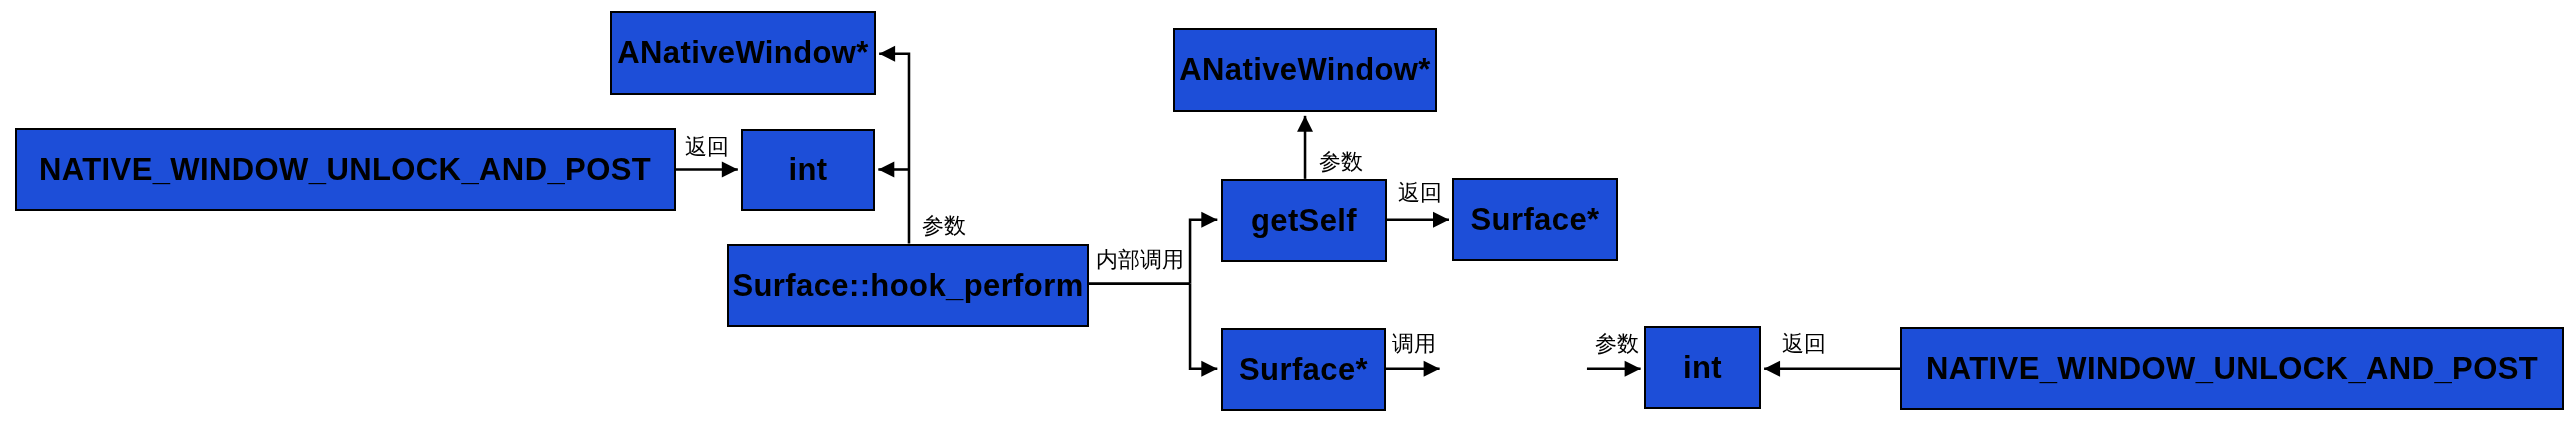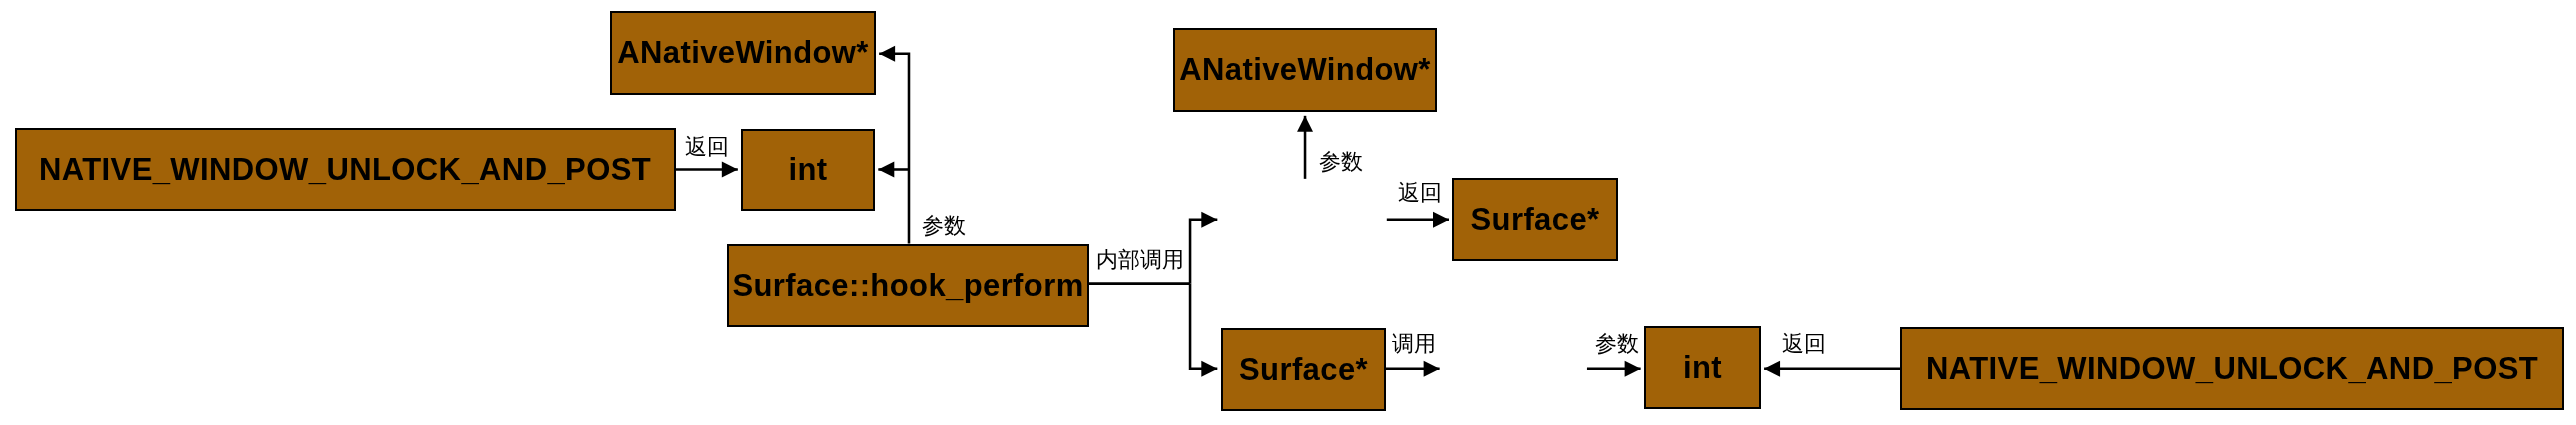--- a/index.html
+++ b/index.html
@@ -19,21 +19,21 @@
     position: absolute;
     left: 0;
     top: 0;
     width: 2576px;
     height: 425px;
   }
   .node {
     position: absolute;
     box-sizing: border-box;
     border: 2.6px solid #000000;
-    background: #a16207;
+    background: #1d4ed8;
     display: flex;
     align-items: center;
     justify-content: center;
     font-weight: bold;
     font-size: 31px;
     color: #000000;
     white-space: nowrap;
     letter-spacing: 0.4px;
   }
   .edge-label {
@@ -83,20 +83,21 @@
   <div class="node" style="left:610px;  top:11px;  width:266px; height:84px;">ANativeWindow*</div>
 
   <div class="node" style="left:14.5px;   top:128px; width:661px; height:83px;">NATIVE_WINDOW_UNLOCK_AND_POST</div>
 
   <div class="node" style="left:741px;  top:129px; width:134px; height:82px;">int</div>
 
   <div class="node" style="left:727px;  top:244px; width:362px; height:83px;">Surface::hook_perform</div>
 
   <div class="node" style="left:1173px; top:28px;  width:264px; height:84px;">ANativeWindow*</div>
 
+  <div class="node" style="left:1221px; top:179px; width:166px; height:83px;">getSelf</div>
 
   <div class="node" style="left:1452px; top:178px; width:166px; height:83px;">Surface*</div>
 
   <div class="node" style="left:1221px; top:328px; width:165px; height:83px;">Surface*</div>
 
 
   <div class="node" style="left:1644px; top:326px; width:117px; height:83px;">int</div>
 
   <div class="node" style="left:1900px; top:327px; width:664px; height:83px;">NATIVE_WINDOW_UNLOCK_AND_POST</div>
 

